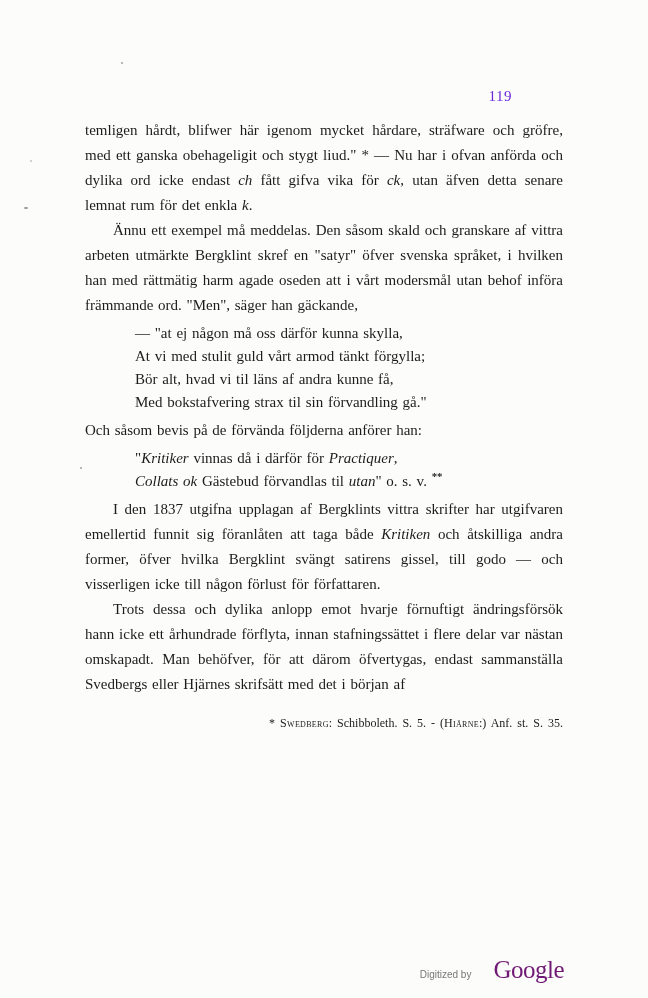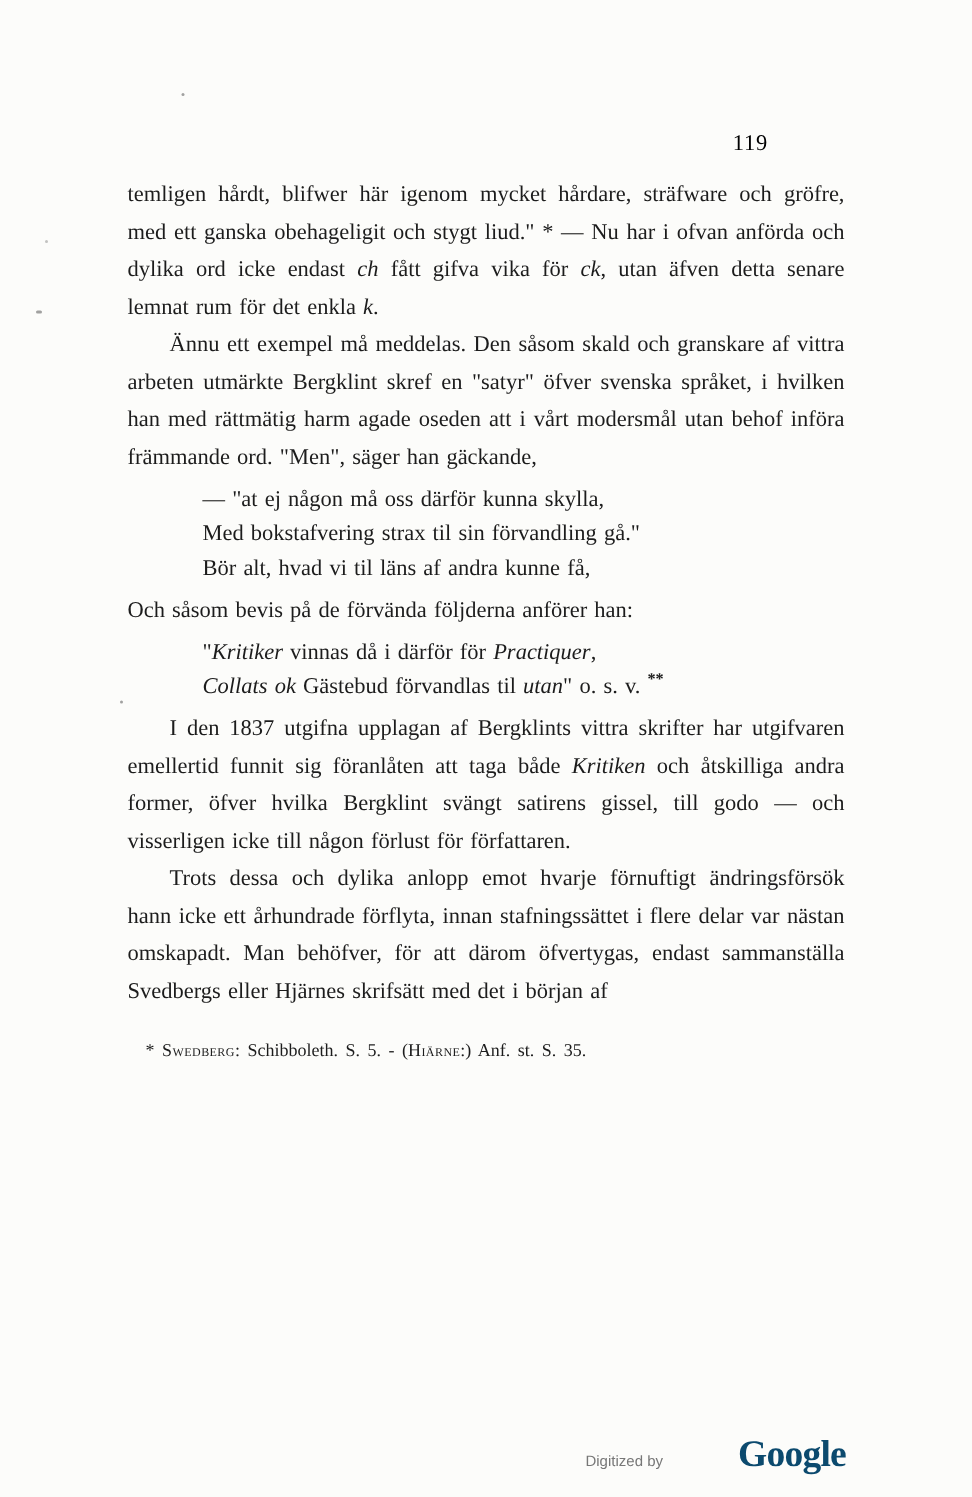--- a/index.html
+++ b/index.html
@@ -15,21 +15,21 @@
     font-family: "Liberation Serif", "DejaVu Serif", serif;
     color: #1c1c1c;
     background: #fcfcfa;
   }
   .page-number {
     position: absolute;
     top: 88px;
     right: 136px;
     font-size: 15px;
     letter-spacing: 0.5px;
-    color: #000000;
+    color: #6d28d9;
   }
   .text-block {
     position: absolute;
     left: 85px;
     top: 118px;
     width: 478px;
     font-size: 15px;
     line-height: 25px;
     text-align: justify;
     word-spacing: 1px;
@@ -48,44 +48,43 @@
   .seg-sup {
     vertical-align: super;
     font-size: 0.72em;
     font-weight: bold;
     line-height: 0;
   }
   .footnotes {
     margin-top: 17px;
     font-size: 12px;
     line-height: 19px;
-    text-align: left;
+    text-align: right;
     word-spacing: 2px;
   }
   .footnote { margin: 0 0 0 12px; }
   .watermark {
     position: absolute;
     right: 84px;
     bottom: 14px;
     display: flex;
     align-items: baseline;
-    gap: 5px;
+    gap: 22px;
   }
   .wm-prefix {
     font-family: "Liberation Sans", "DejaVu Sans", sans-serif;
     font-size: 10px;
     color: #777;
   }
   .wm-brand {
     font-family: "Liberation Serif", "DejaVu Serif", serif;
     font-size: 25px;
-    font-weight: bold;
+    font-weight: normal;
     letter-spacing: -0.5px;
-    color: #0c4a6e;
-    margin-left: 45px;
+    color: #701a75;
   }
   
   .speck {
     position: absolute;
     background: #555;
     border-radius: 50%;
     opacity: 0.55;
   }
   .speck.s1 { left: 121px; top: 62px;  width: 2px; height: 2px; }
   .speck.s2 { left: 24px;  top: 207px; width: 4px; height: 2px; border-radius: 1px; }
@@ -103,22 +102,23 @@
 <div class="page-number">119</div>
 
 <div class="text-block">
 
   <p class="para noindent"><span>temligen hårdt, blifwer här igenom mycket hårdare, sträfware och gröfre, med ett ganska obehageligit och stygt liud." * — Nu har i ofvan anförda och dylika ord icke endast </span><span class="seg-i">ch</span><span> fått gifva vika för </span><span class="seg-i">ck</span><span>, utan äfven detta senare lemnat rum för det enkla </span><span class="seg-i">k</span><span>.</span></p>
 
   <p class="para indent"><span>Ännu ett exempel må meddelas.  Den såsom skald och granskare af vittra arbeten utmärkte Bergklint skref en "satyr" öfver svenska språket, i hvilken han med rättmätig harm agade oseden att i vårt modersmål utan behof införa främmande ord.  "Men", säger han gäckande,</span></p>
 
   <div class="verse">
     <div class="verse-line"><span>— "at ej någon må oss därför kunna skylla,</span></div>
+    <div class="verse-line"><span>At vi med stulit guld vårt armod tänkt förgylla;</span></div>
+    <div class="verse-line"><span>Bör alt, hvad vi til läns af andra kunne få,</span></div>
     <div class="verse-line"><span>Med bokstafvering strax til sin förvandling gå."</span></div>
-    <div class="verse-line"><span>Bör alt, hvad vi til läns af andra kunne få,</span></div>
   </div>
 
   <p class="para noindent"><span>Och såsom bevis på de förvända följderna anförer han:</span></p>
 
   <div class="verse">
     <div class="verse-line"><span>"</span><span class="seg-i">Kritiker</span><span> vinnas då i därför för </span><span class="seg-i">Practiquer</span><span>,</span></div>
     <div class="verse-line"><span class="seg-i">Collats ok</span><span> Gästebud förvandlas til </span><span class="seg-i">utan</span><span>" o. s. v. </span><span class="seg-sup">**</span></div>
   </div>
 
   <p class="para indent"><span>I den 1837 utgifna upplagan af Bergklints vittra skrifter har utgifvaren emellertid funnit sig föranlåten att taga både </span><span class="seg-i">Kritiken</span><span> och åtskilliga andra former, öfver hvilka Bergklint svängt satirens gissel, till godo — och visserligen icke till någon förlust för författaren.</span></p>

